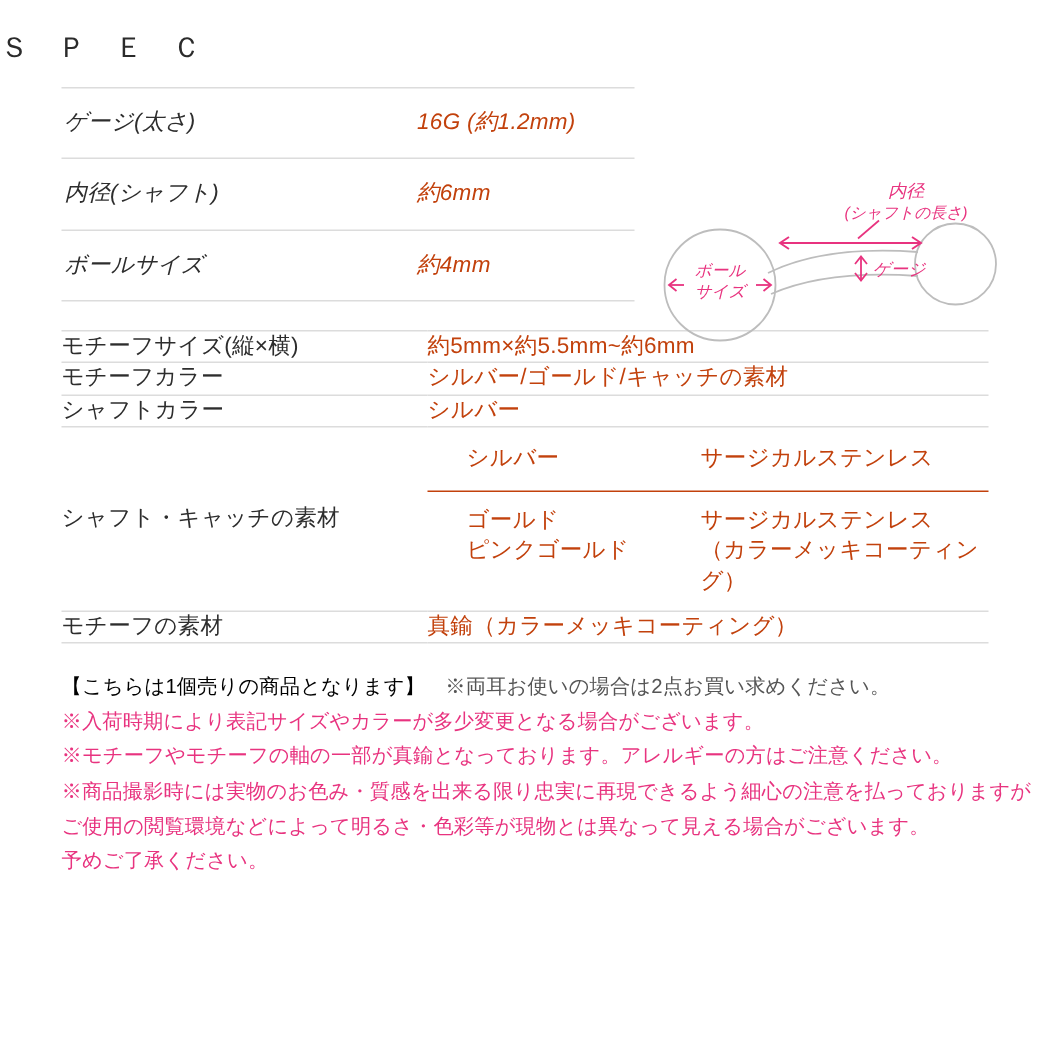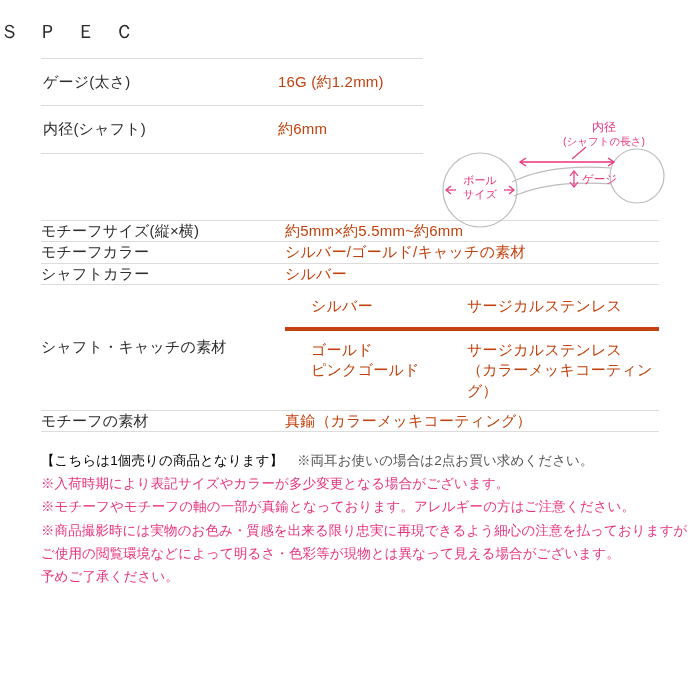--- a/index.html
+++ b/index.html
@@ -62,20 +62,21 @@
     line-height: 1.35;
   }
   .gap {
     height: 16px;
   }
 
   
   .top-wrap {
     position: relative;
     height: 146px;
+    font-style: italic;
   }
   .top-table {
     position: absolute;
     left: 41px;
     top: 0;
     width: 382px;
     border-collapse: collapse;
     table-layout: fixed;
   }
   .top-table td {
@@ -96,21 +97,21 @@
   .mat-row .value-cell {
     padding: 0;
   }
   .mat-line {
     display: flex;
     padding: 11px 4px 11px 26px;
     font-size: 15px;
     line-height: 1.35;
   }
   .mat-line.second {
-    border-top: 4px solid #c2410c;
+    border-top: 1px solid #c2410c;
     padding-top: 9px;
     padding-bottom: 9px;
   }
   .mat-left {
     width: 156px;
     flex: 0 0 156px;
   }
   .mat-right {
     flex: 1;
   }
@@ -159,20 +160,24 @@
   <div class="top-wrap">
     <table class="top-table">
       <tbody>
         <tr>
           <td class="label-cell">ゲージ(太さ)</td>
           <td class="value-cell">16G (約1.2mm)</td>
         </tr>
         <tr>
           <td class="label-cell">内径(シャフト)</td>
           <td class="value-cell">約6mm</td>
+        </tr>
+        <tr>
+          <td class="label-cell">ボールサイズ</td>
+          <td class="value-cell">約4mm</td>
         </tr>
       </tbody>
     </table>
 
     <div class="diagram">
       <svg width="248" height="126" viewBox="0 0 248 126" xmlns="http://www.w3.org/2000/svg">
 
         <circle cx="46" cy="76" r="37" fill="none" stroke="#bdbdbd" stroke-width="1.2"></circle>
 
         <path d="M78 68 C110 52, 150 52, 178 54" fill="none" stroke="#bdbdbd" stroke-width="1.2"></path>

